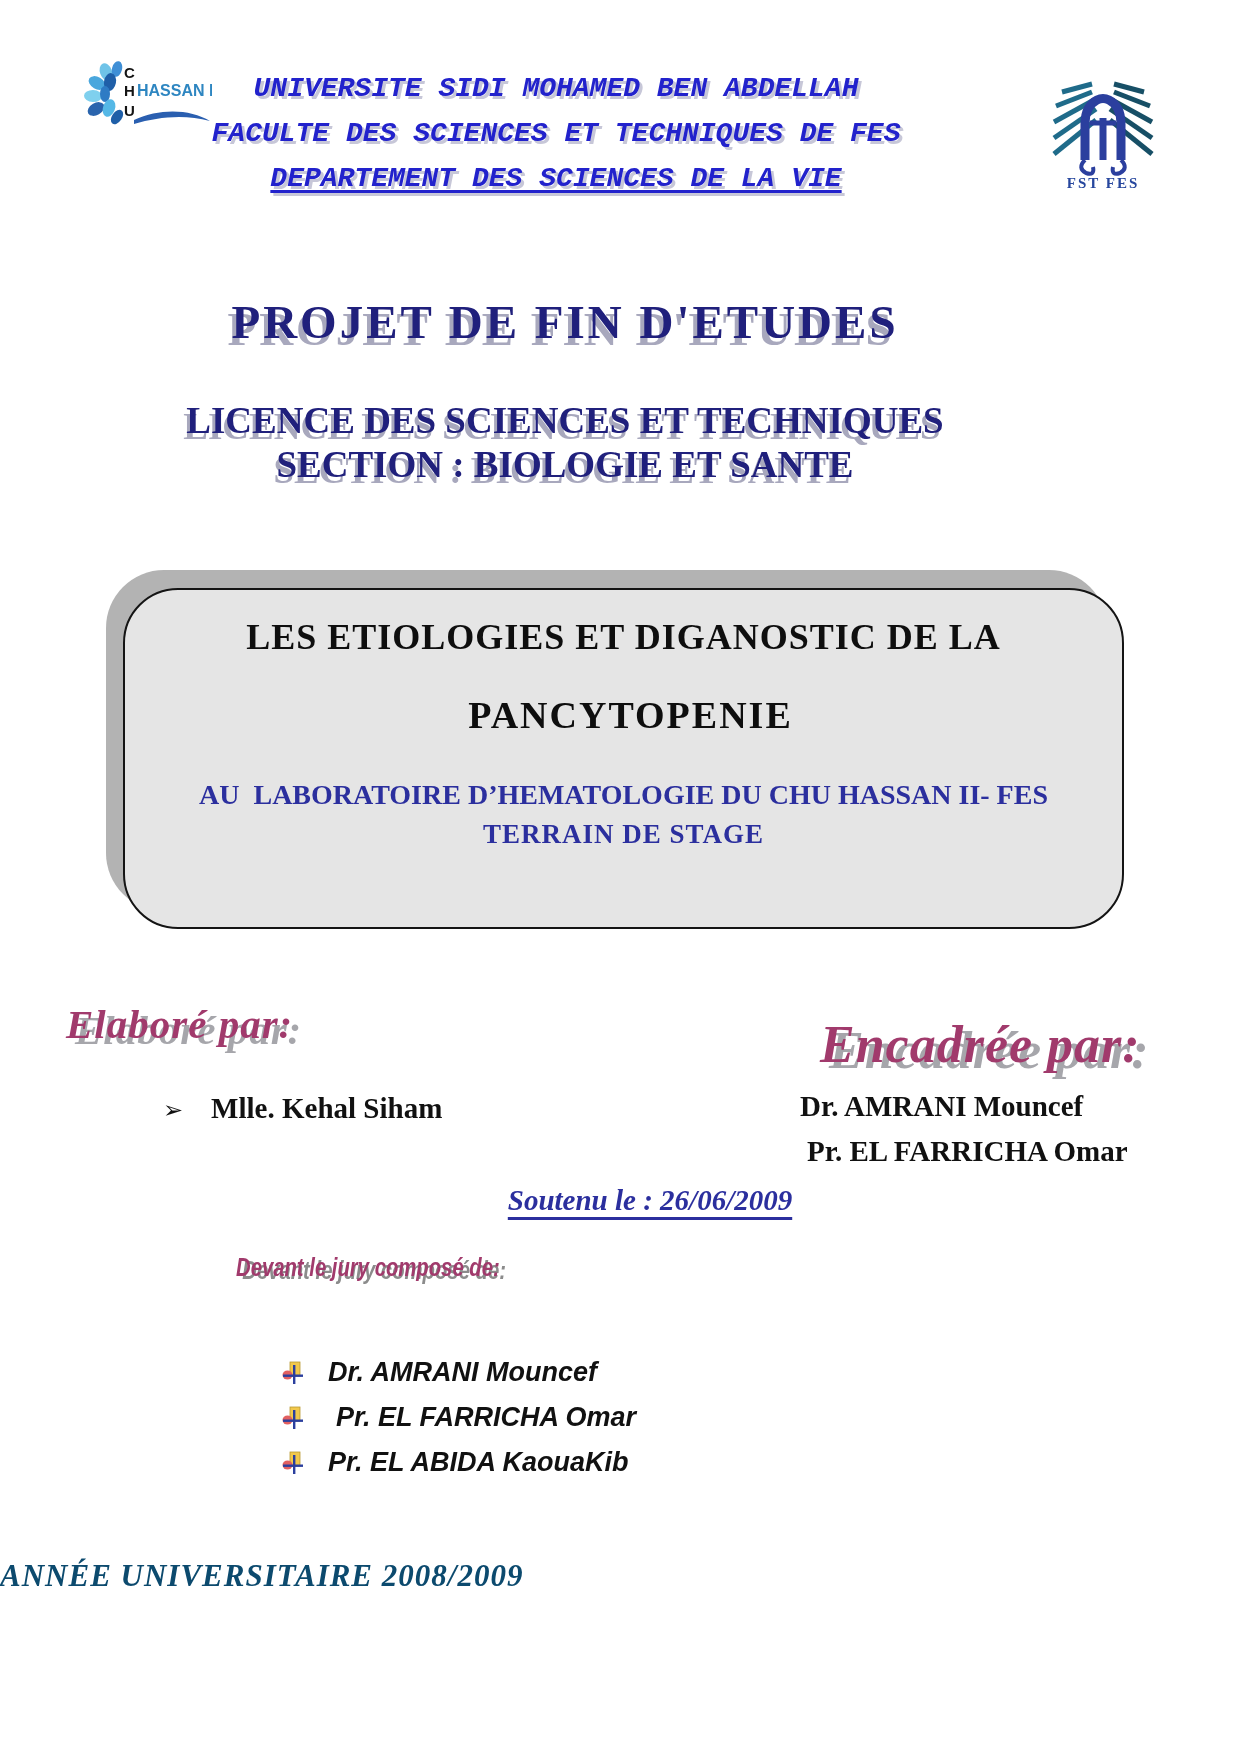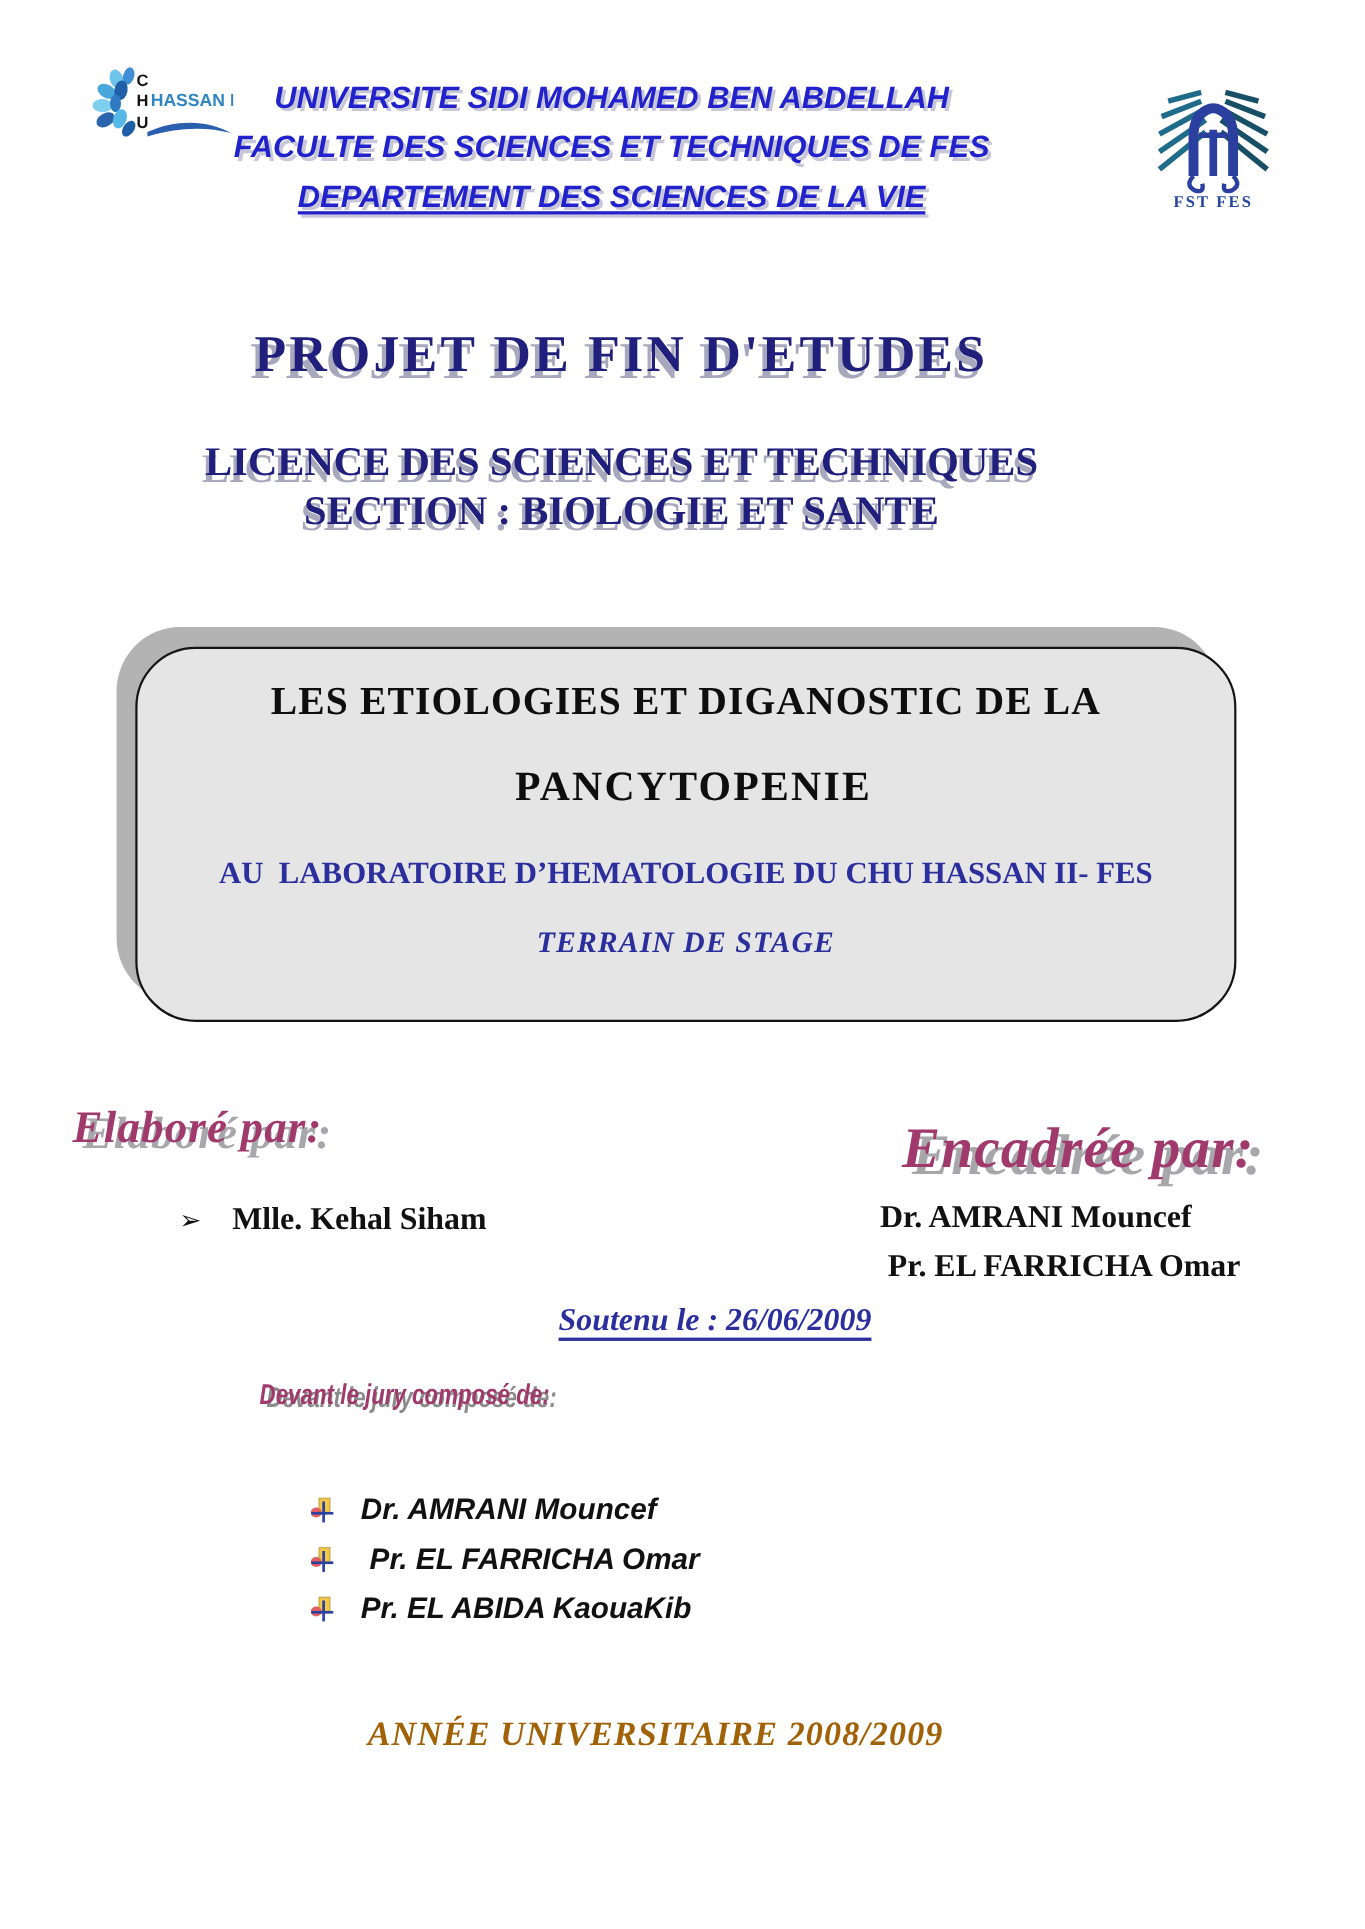--- a/index.html
+++ b/index.html
@@ -7,21 +7,21 @@
     position:relative; width:1241px; height:1754px; background:#ffffff;
     font-family:"Liberation Serif", serif; overflow:hidden;
   }
 
   
   .chu-logo { position:absolute; left:84px; top:60px; width:128px; height:72px; }
   .fst-logo { position:absolute; left:1046px; top:62px; width:114px; height:132px; }
 
   .header-lines { position:absolute; left:150px; top:66px; width:812px; text-align:center; }
   .header-line {
-    font-family:Liberation Sans, sans-serif; font-weight:bold; font-style:italic;
+    font-family:Liberation Mono, monospace; font-weight:bold; font-style:italic;
     font-size:28px; color:#2222cc; line-height:45px;
     text-shadow:3px 3px 0 #c7c7d8;
     white-space:nowrap;
   }
   .header-line.underlined { text-decoration:underline; text-decoration-thickness:3px; text-underline-offset:4px; }
 
   
   .title-main {
     position:absolute; top:295px; left:0; width:1130px; text-align:center;
     font-size:47px; font-weight:bold; color:#20207c; letter-spacing:3px;
@@ -41,21 +41,21 @@
     background:#b3b3b3; border-radius:58px;
   }
   .subject-box {
     position:absolute; left:123px; top:588px; width:997px; height:337px;
     background:#e5e5e5; border:2px solid #141414; border-radius:55px;
     text-align:center;
   }
   .sb-line1 { margin-top:26px; font-size:36px; font-weight:bold; color:#0e0e0e; letter-spacing:1px; }
   .sb-line2 { margin-top:35px; font-size:38px; font-weight:bold; color:#0e0e0e; letter-spacing:2px;padding-left:14px; }
   .sb-line3 { margin-top:42px; font-size:28px; font-weight:bold; color:#2b2f9e; white-space:pre-wrap; }
-  .sb-line4 { margin-top:30px; font-size:27px; font-weight:bold; font-style:italic; color:#2b2f9e; letter-spacing:1px; }
+  .sb-line4 { margin-top:8px; font-size:27px; font-weight:bold; color:#2b2f9e; letter-spacing:1px; }
 
   
   .elabore-label, .encadree-label {
     position:absolute; font-weight:bold; font-style:italic; color:#a13a6c;
     letter-spacing:1px; text-shadow:9px 6px 0 #a6a6ab; white-space:nowrap;
   }
   .elabore-label  { left:66px;  top:1000px; font-size:41px; }
   .encadree-label { left:820px; top:1015px; font-size:52px; }
 
   .student-row { position:absolute; left:163px; top:1092px; display:flex; align-items:baseline; }
@@ -83,22 +83,22 @@
   .jury-list { position:absolute; left:282px; top:1350px; }
   .jury-row {
     display:flex; align-items:center; height:45px;
     font-family:"Liberation Sans", sans-serif; font-style:italic; font-weight:bold;
     font-size:27px; color:#111; white-space:nowrap;
   }
   .jury-bullet { margin-right:24px; flex:0 0 auto; }
 
   
   .academic-year {
-    position:absolute; left:0; top:1558px; width:1192px; text-align:center;
-    font-size:31px; font-weight:bold; font-style:italic; color:#a16207;
+    position:absolute; left:0; top:1558px; width:1192px; text-align:left;
+    font-size:31px; font-weight:bold; font-style:italic; color:#0c4a6e;
     letter-spacing:1px; white-space:nowrap;
   }
 </style>
 </head>
 <body>
 
 <div class="page">
 
   <div class="chu-logo">
     <svg width="128" height="72" viewBox="0 0 128 72">

